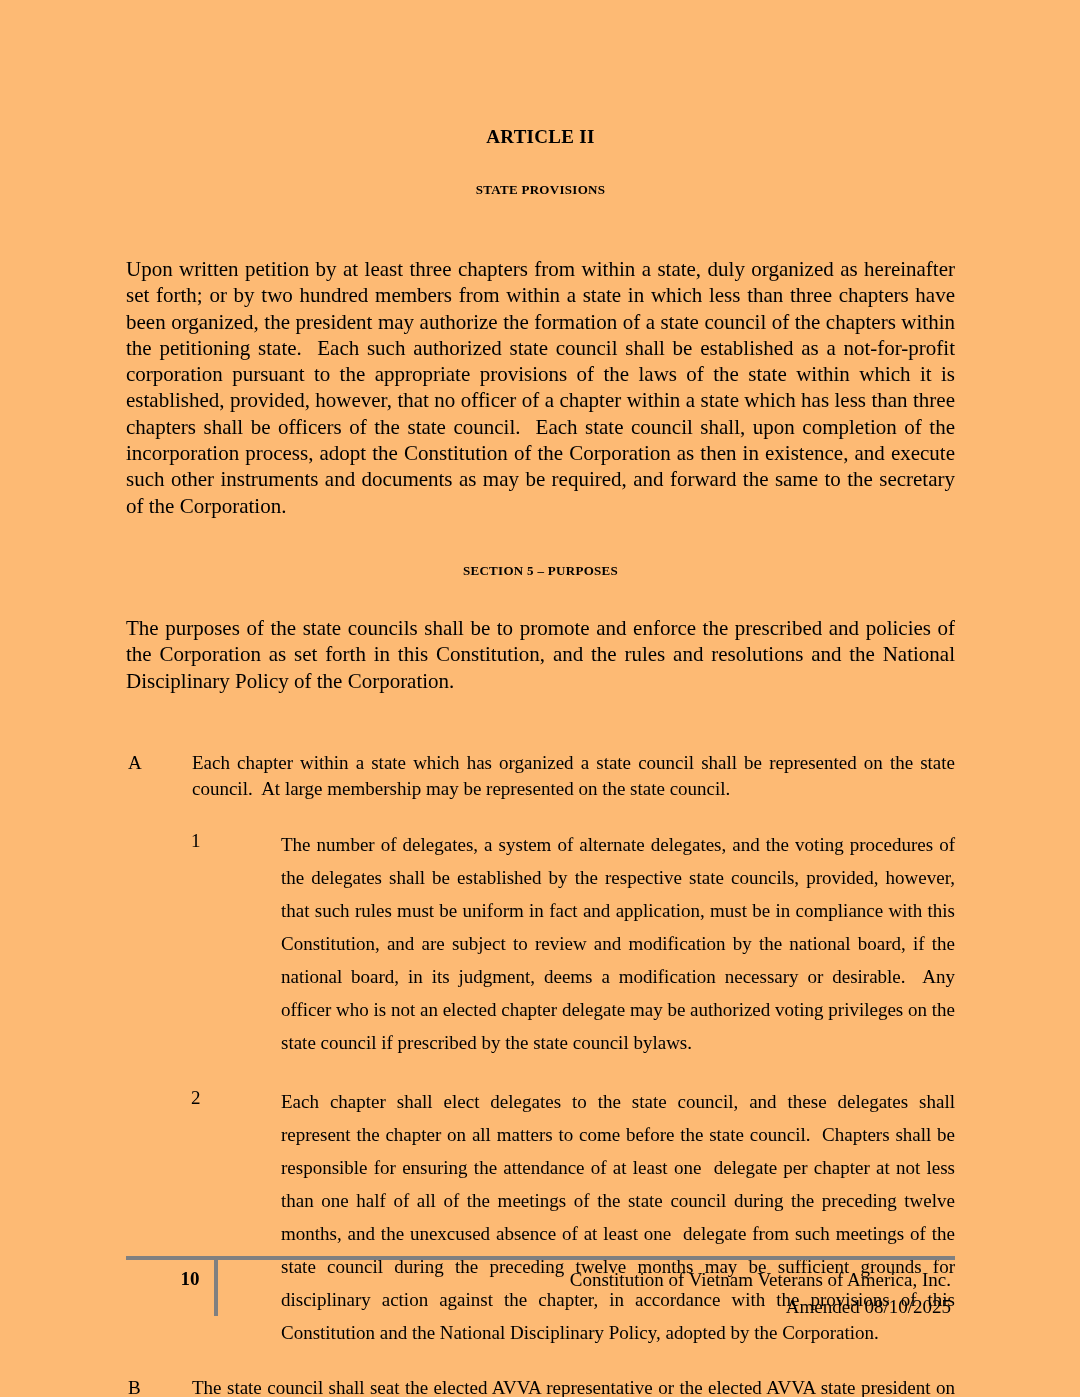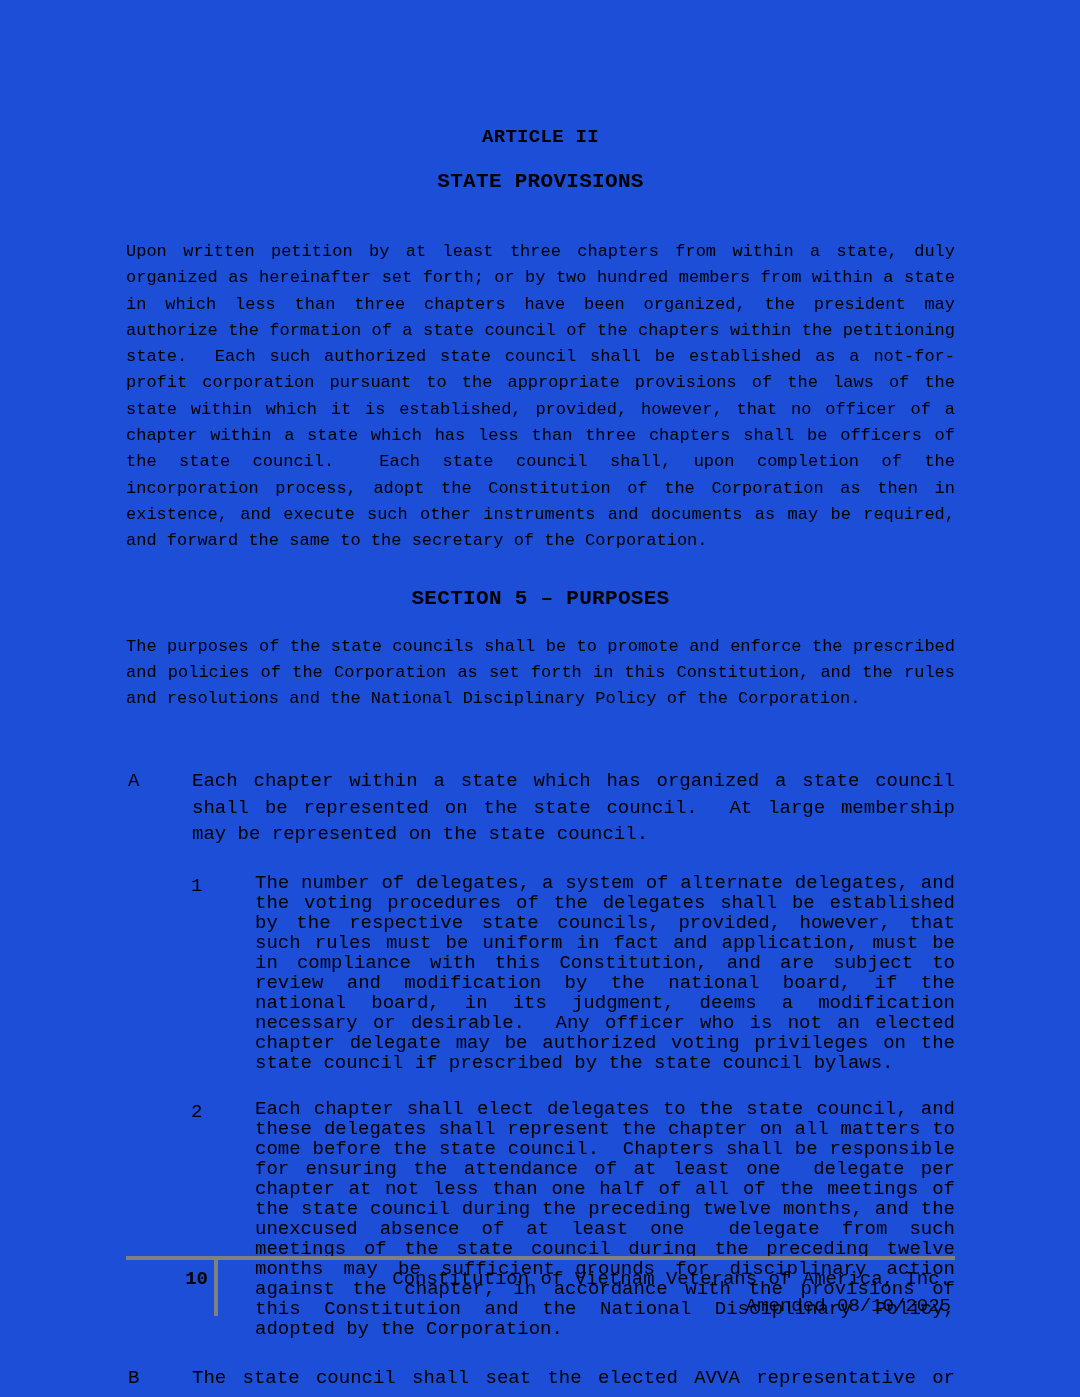--- a/index.html
+++ b/index.html
@@ -8,56 +8,55 @@
     background: #ffffff;
   }
   body {
     font-family: "Liberation Serif", "DejaVu Serif", serif;
     color: #000000;
   }
   .page {
     position: relative;
     width: 1080px;
     height: 1397px;
-    background: #1d4ed8;
+    background: #fdba74;
     overflow: hidden;
     box-sizing: border-box;
-    font-family: Liberation Mono, monospace;
   }
   .content {
     position: absolute;
     left: 126px;
     top: 0;
     width: 829px;
   }
 
   
   .h-article {
     text-align: center;
     font-weight: bold;
     font-size: 19px;
     letter-spacing: 0.3px;
     margin: 0;
     padding-top: 126px;
   }
   .h-center {
     text-align: center;
     font-weight: bold;
-    font-size: 21px;
+    font-size: 13px;
     letter-spacing: 0.3px;
-    margin: 0;
+    margin: 12px;
   }
   .sp-32 { height: 32px; }
   .sp-26 { height: 26px; }
   .sp-24 { height: 24px; }
   .sp-22 { height: 22px; }
 
   
   .para {
-    font-size: 17px;
+    font-size: 21px;
     line-height: 26.3px;
     text-align: justify;
     text-justify: inter-word;
     margin: 0;
     white-space: pre-wrap;
   }
 
   
   .item-row {
     position: relative;
@@ -86,24 +85,25 @@
   }
   .sub-marker {
     position: absolute;
     left: 65px;
     top: 0;
     font-size: 19px;
     line-height: 26.3px;
   }
   .sub-body {
     font-size: 19px;
-    line-height: 20px;
+    line-height: 33px;
     text-align: justify;
     text-justify: inter-word;
     white-space: pre-wrap;
+    margin-left: 26px;
   }
 
   
   .footer {
     position: absolute;
     left: 126px;
     top: 1256px;
     width: 829px;
   }
   .footer-rule {
@@ -113,21 +113,21 @@
   }
   .footer-inner {
     position: relative;
     height: 62px;
   }
   .footer-pageno {
     position: absolute;
     left: 46px;
     top: 6px;
     width: 36px;
-    text-align: right;
+    text-align: center;
     font-weight: bold;
     font-size: 19px;
     line-height: 26px;
   }
   .footer-divider {
     position: absolute;
     left: 88px;
     top: 0;
     width: 4px;
     height: 56px;

